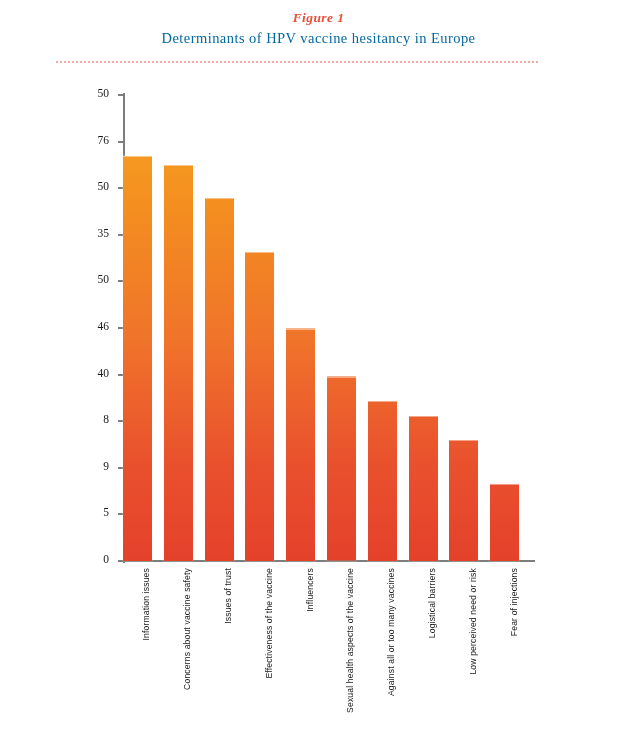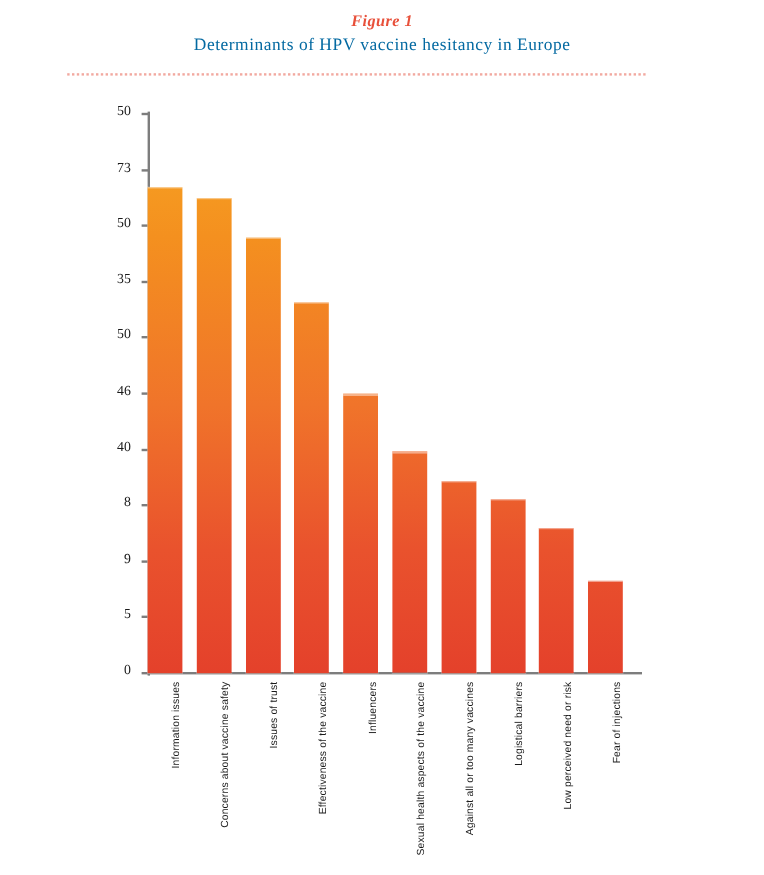--- a/index.html
+++ b/index.html
@@ -196,21 +196,21 @@
       <div class="y-tick" style="top: 280.4px;">
         <span class="y-tick-label">50</span>
       </div>
       <div class="y-tick" style="top: 233.8px;">
         <span class="y-tick-label">35</span>
       </div>
       <div class="y-tick" style="top: 187.2px;">
         <span class="y-tick-label">50</span>
       </div>
       <div class="y-tick" style="top: 140.6px;">
-        <span class="y-tick-label">73</span>
+        <span class="y-tick-label">76</span>
       </div>
       <div class="y-tick" style="top: 94px; text-align: center;">
         <span class="y-tick-label">50</span>
       </div>
     </div>
 
   <div id="plot">
       <div class="bar" title="Information issues: 43.5%" style="left: -1.1px; width: 29px; height: 405.42px;">
         <div class="bar-fill" style="height: 405.42px; background-size: 100% 466px;">
           <div class="bar-top-highlight"></div>

